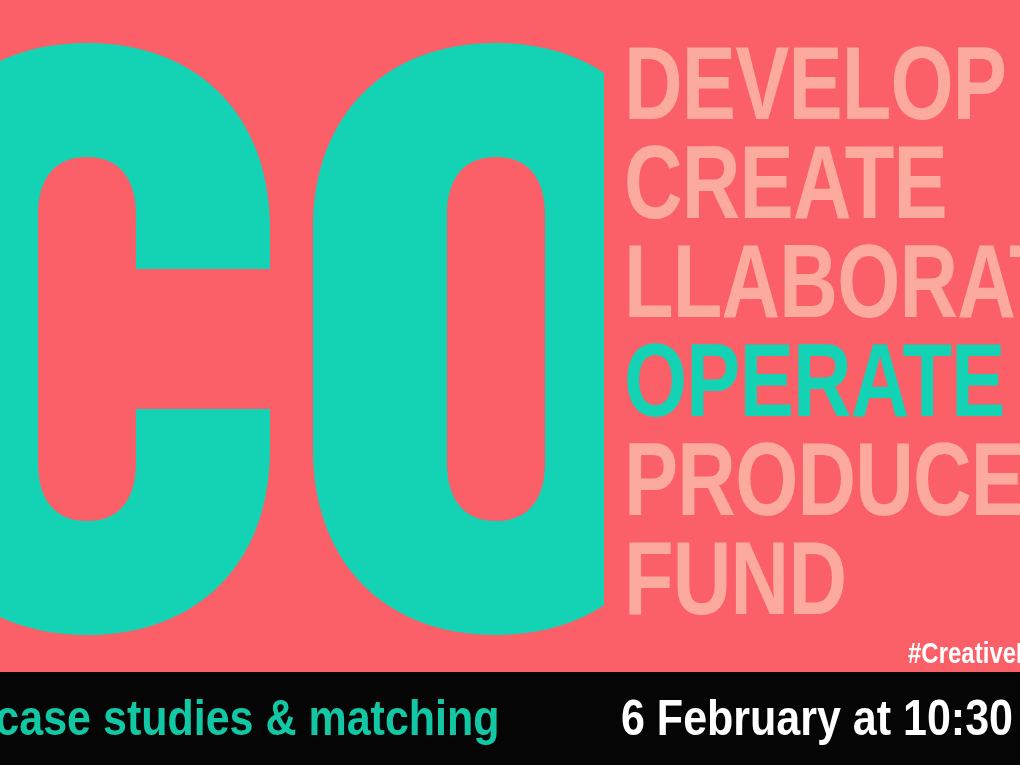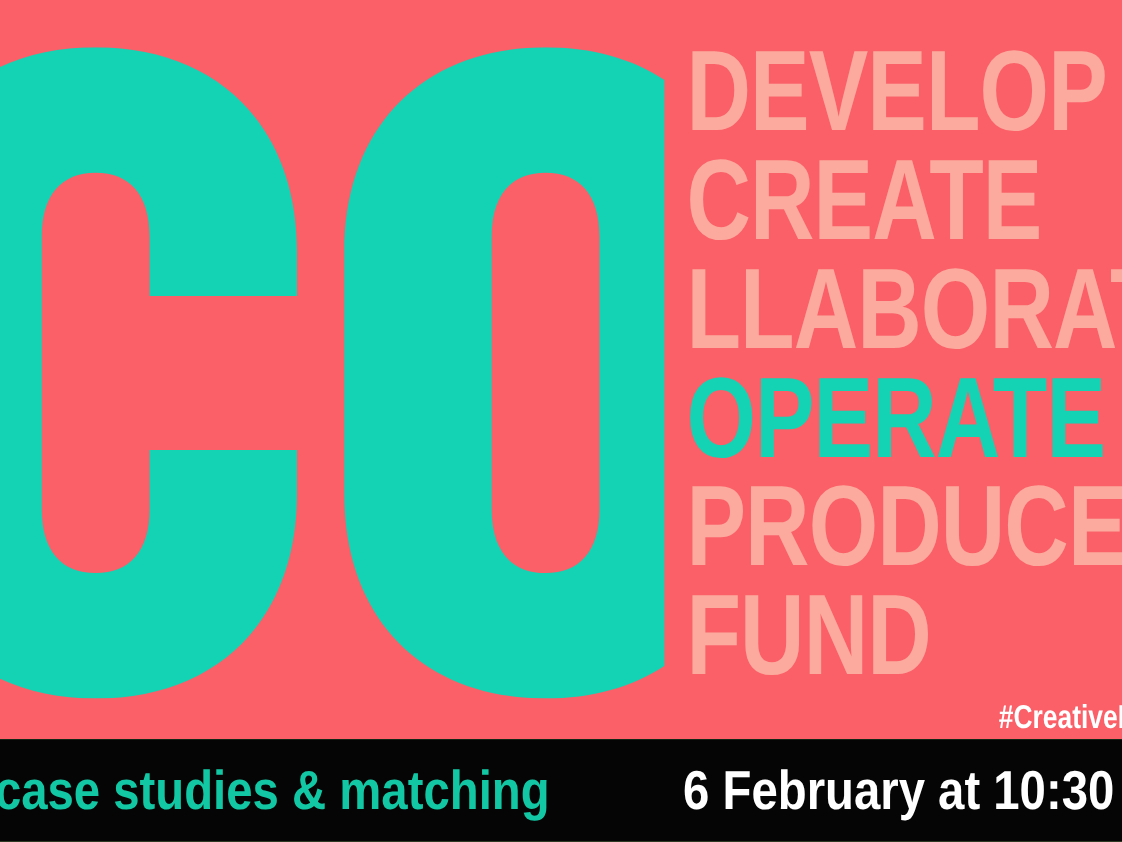--- a/index.html
+++ b/index.html
@@ -109,21 +109,21 @@
     white-space: nowrap;
     transform: scaleX(0.86);
     transform-origin: left center;
   }
   .ticker-title { color: #12c8a4; }
   .ticker-date  { color: #ffffff; margin-left: 4px; }
 </style>
 </head>
 <body>
 
-<div id="stage" style="background: #22c55e;">
+<div id="stage" style="background: #e5e5e5;">
 
   <div class="artboard" style="background: rgb(251, 95, 104);">
 
     <div class="monogram">
       <svg viewBox="0 0 700 592" preserveAspectRatio="none">
 
         <path fill="#14d3b4" d="M 183 0
                  C 74 0, 0 70, 0 186
                  L 0 406
                  C 0 522, 74 592, 183 592

